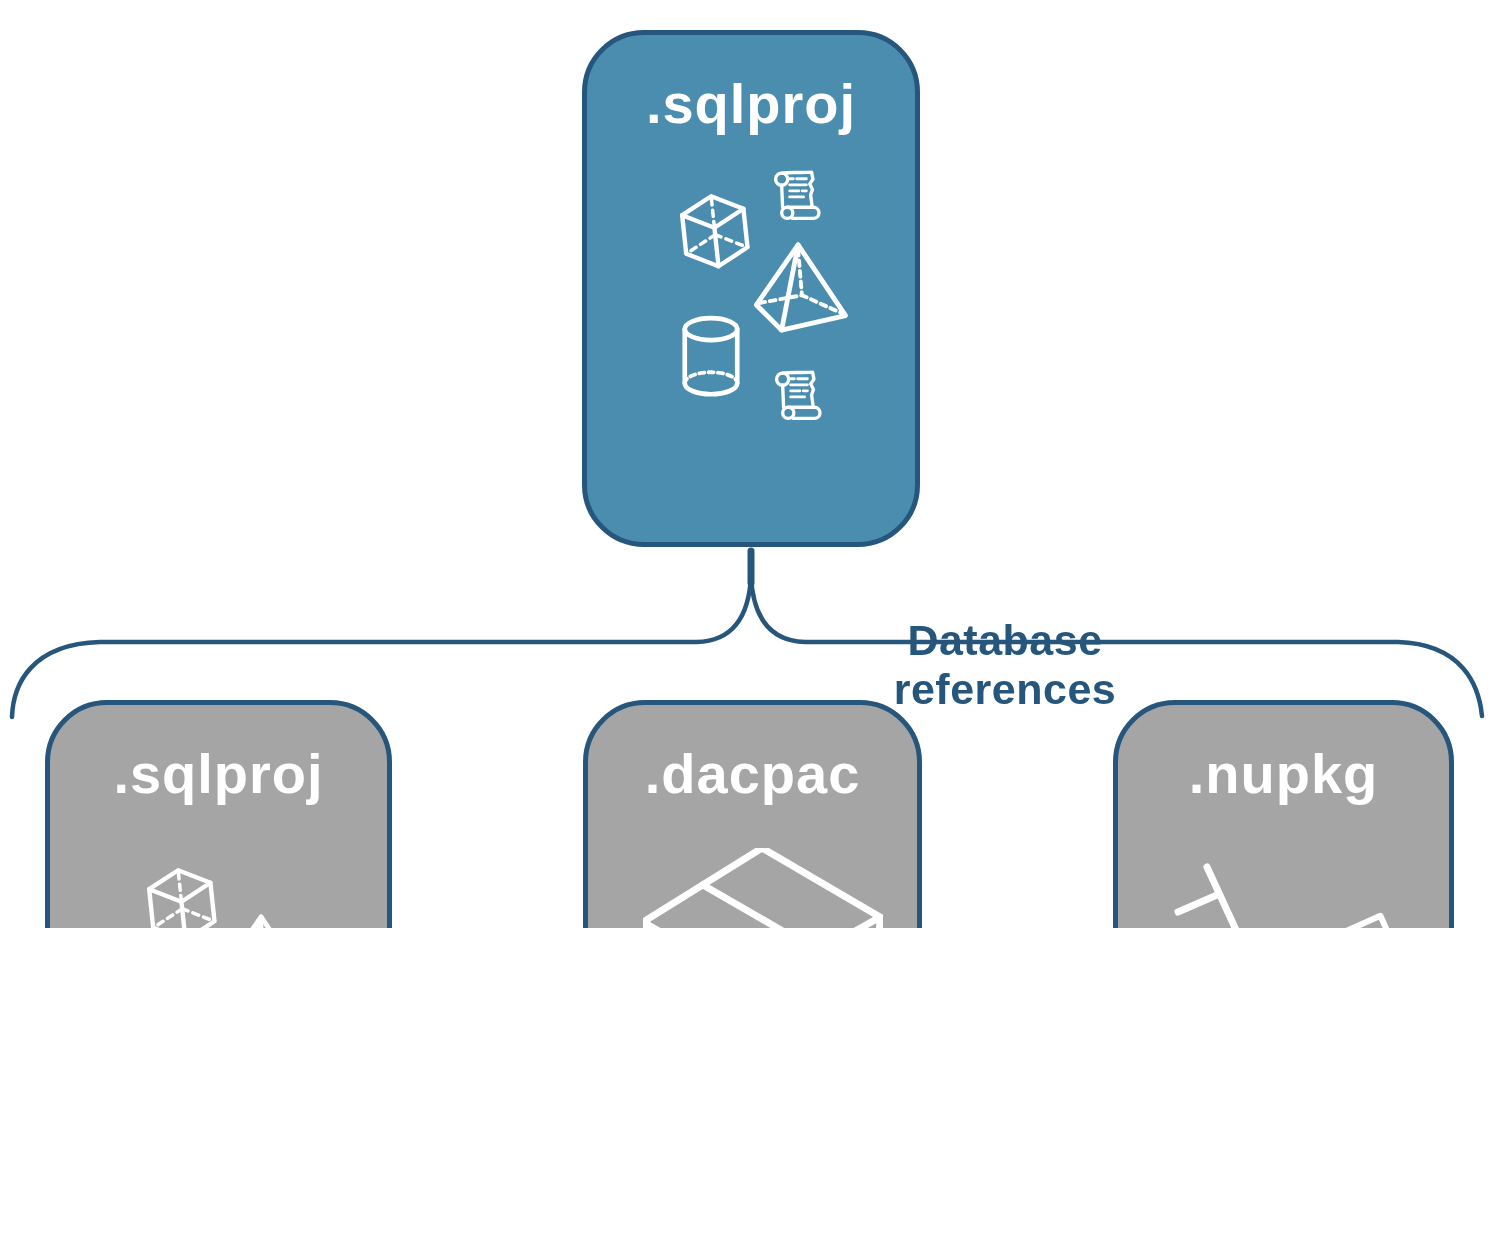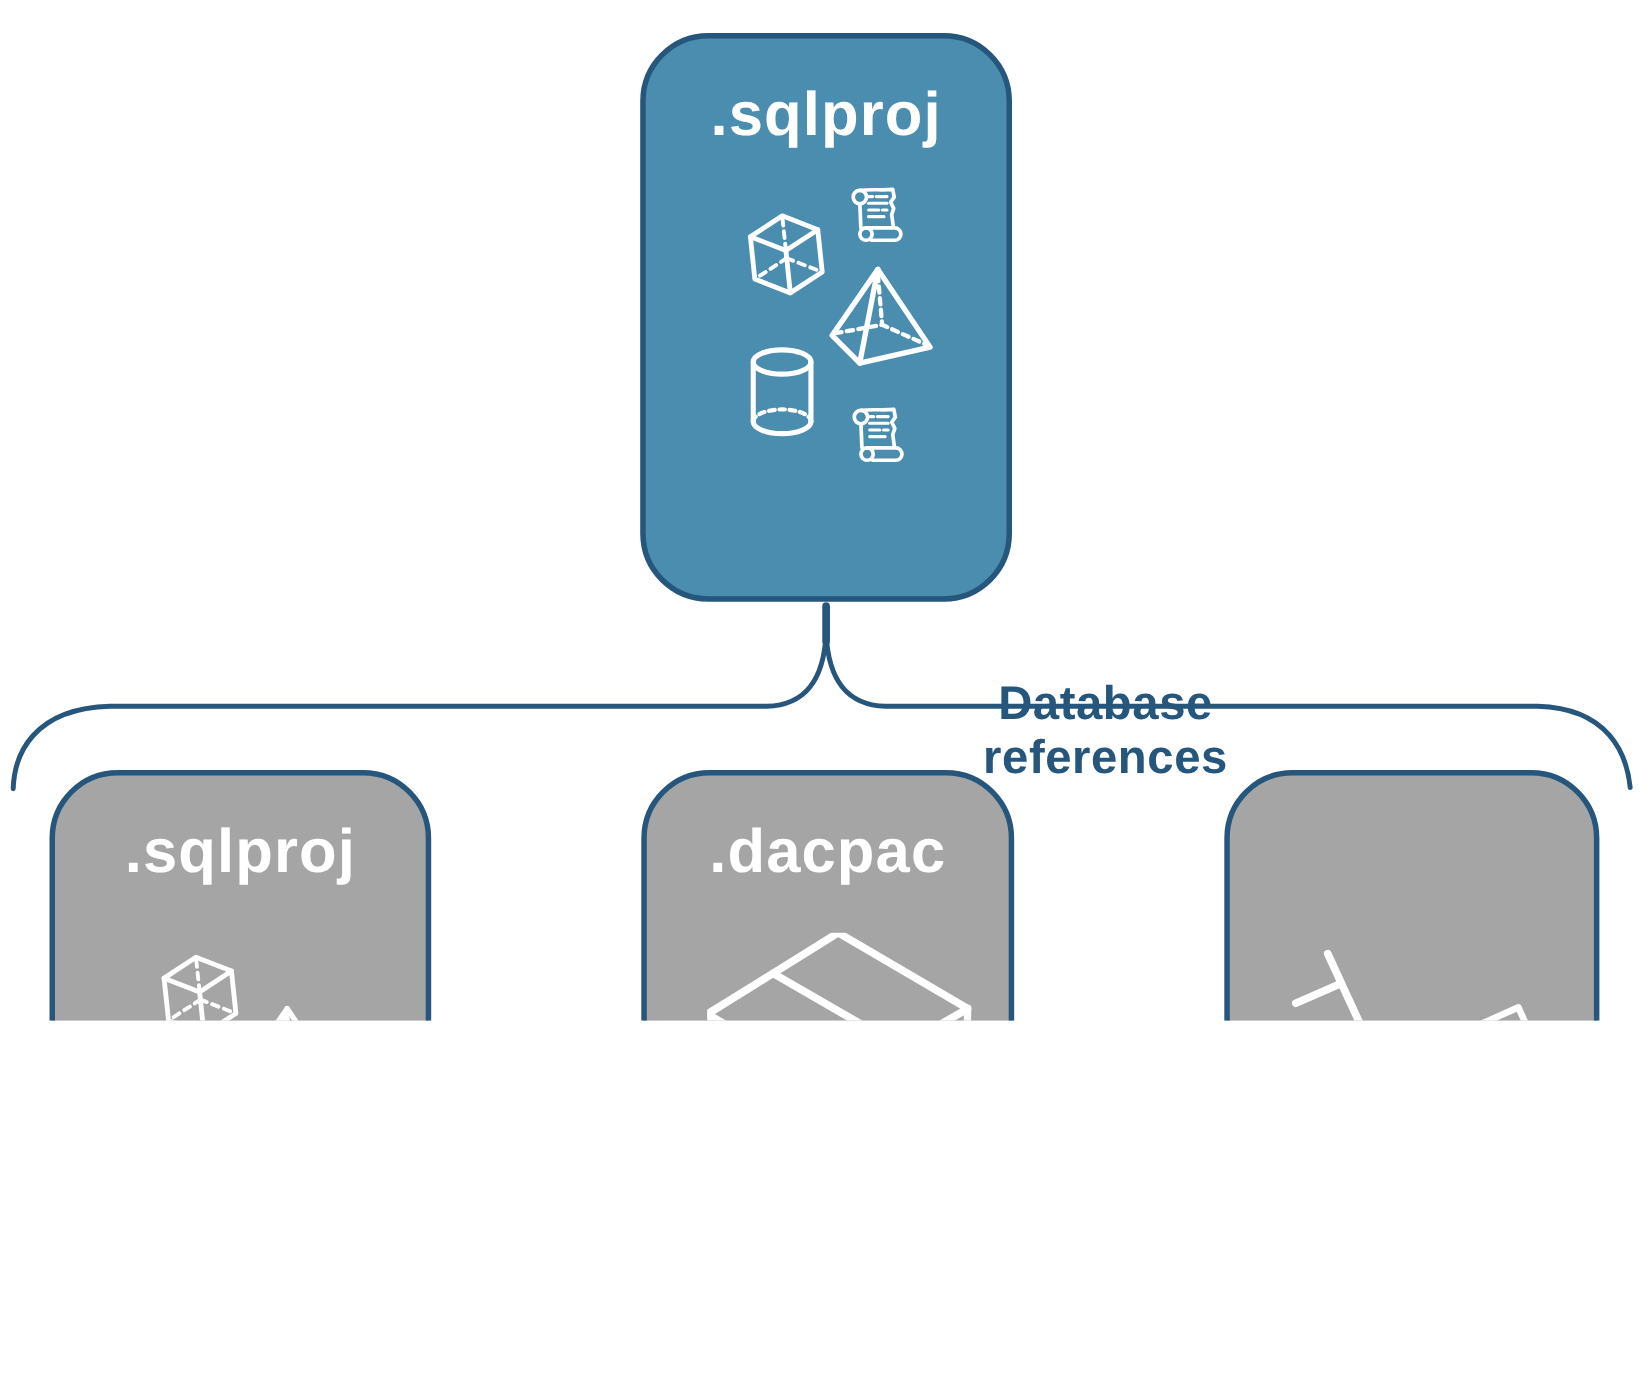--- a/index.html
+++ b/index.html
@@ -154,20 +154,21 @@
         <path d="M119,0 L237,69 L114,139 L0,74 Z"></path>
         <path d="M0,74 L2,200 L117,272 L232,199 L237,69"></path>
         <path d="M114,139 L117,272"></path>
         <path d="M60,37 L176,104"></path>
         <path stroke-width="6" d="M151,140 L167,161 L151,184 L135,163 Z"></path>
       </g>
     </svg>
   </div>
 
   <div class="node node-child" id="child-nupkg">
+    <div class="node-title">.nupkg</div>
 
     <svg class="ic" style="left:42px; top:150px; width:280px; height:300px;" viewBox="0 0 280 300">
       <g fill="none" stroke="currentColor" stroke-linecap="round" stroke-linejoin="round">
 
         <path stroke-width="7" d="M47,12 L130,192"></path>
         <path stroke-width="7" d="M18,57 L57,40"></path>
 
         <path stroke-width="7" d="M147,215 L248,192"></path>
 
         <circle cx="100" cy="227" r="40" stroke-width="6"></circle>

